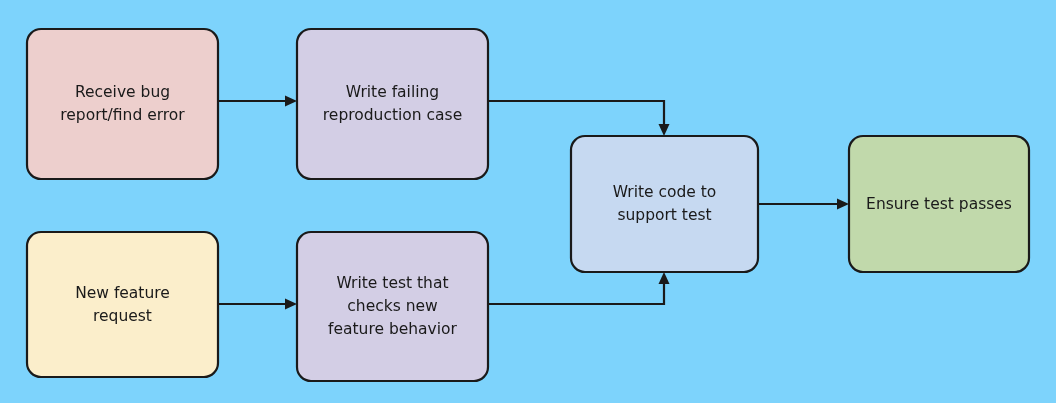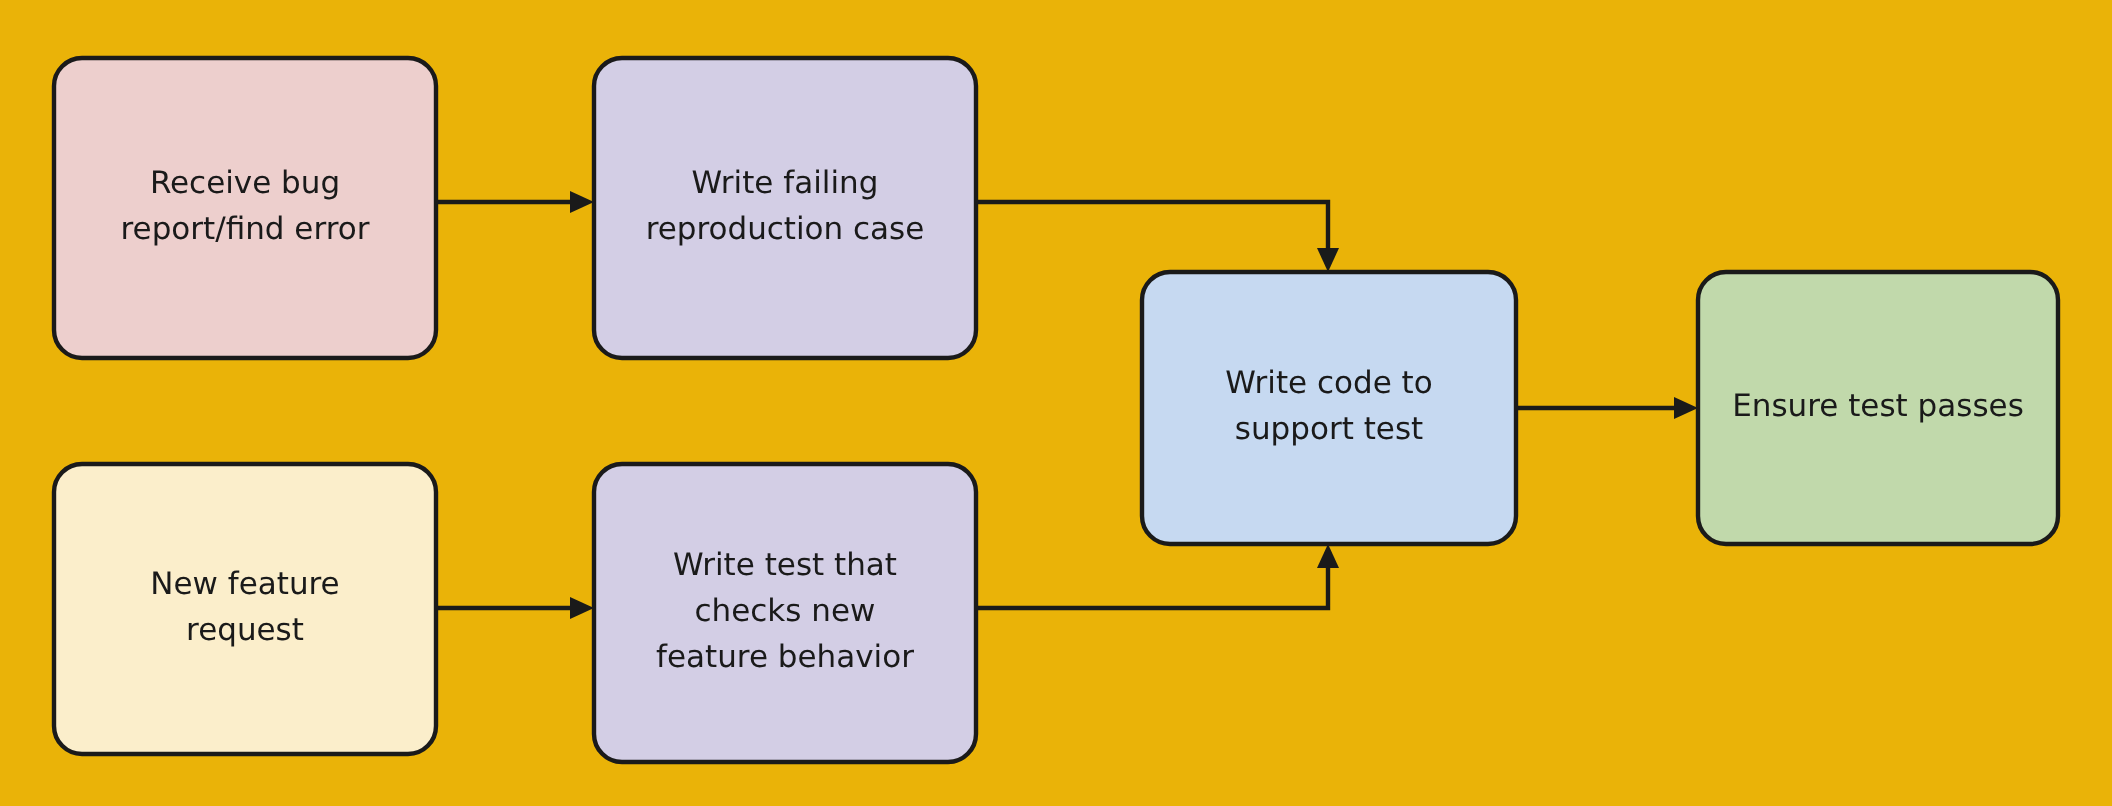--- a/index.html
+++ b/index.html
@@ -46,21 +46,21 @@
     stroke-linejoin: miter;
   }
   .arrow-head {
     fill: #1a1a1a;
     stroke: none;
   }
 </style>
 </head>
 <body>
 
-<div id="flowchart-root" style="background: #eab308;">
+<div id="flowchart-root" style="background: #7dd3fc;">
   <svg id="flow-svg" viewBox="0 0 1056 403" xmlns="http://www.w3.org/2000/svg">
 
     <g>
 
       <g>
         <path class="edge-path" d="M 219 101 L 290 101" style="stroke: rgb(26, 26, 26);"></path>
         <polygon class="arrow-head" points="297,101 285,95.5 285,106.5" style="fill: rgb(26, 26, 26);"></polygon>
       </g>
 
       <g>

